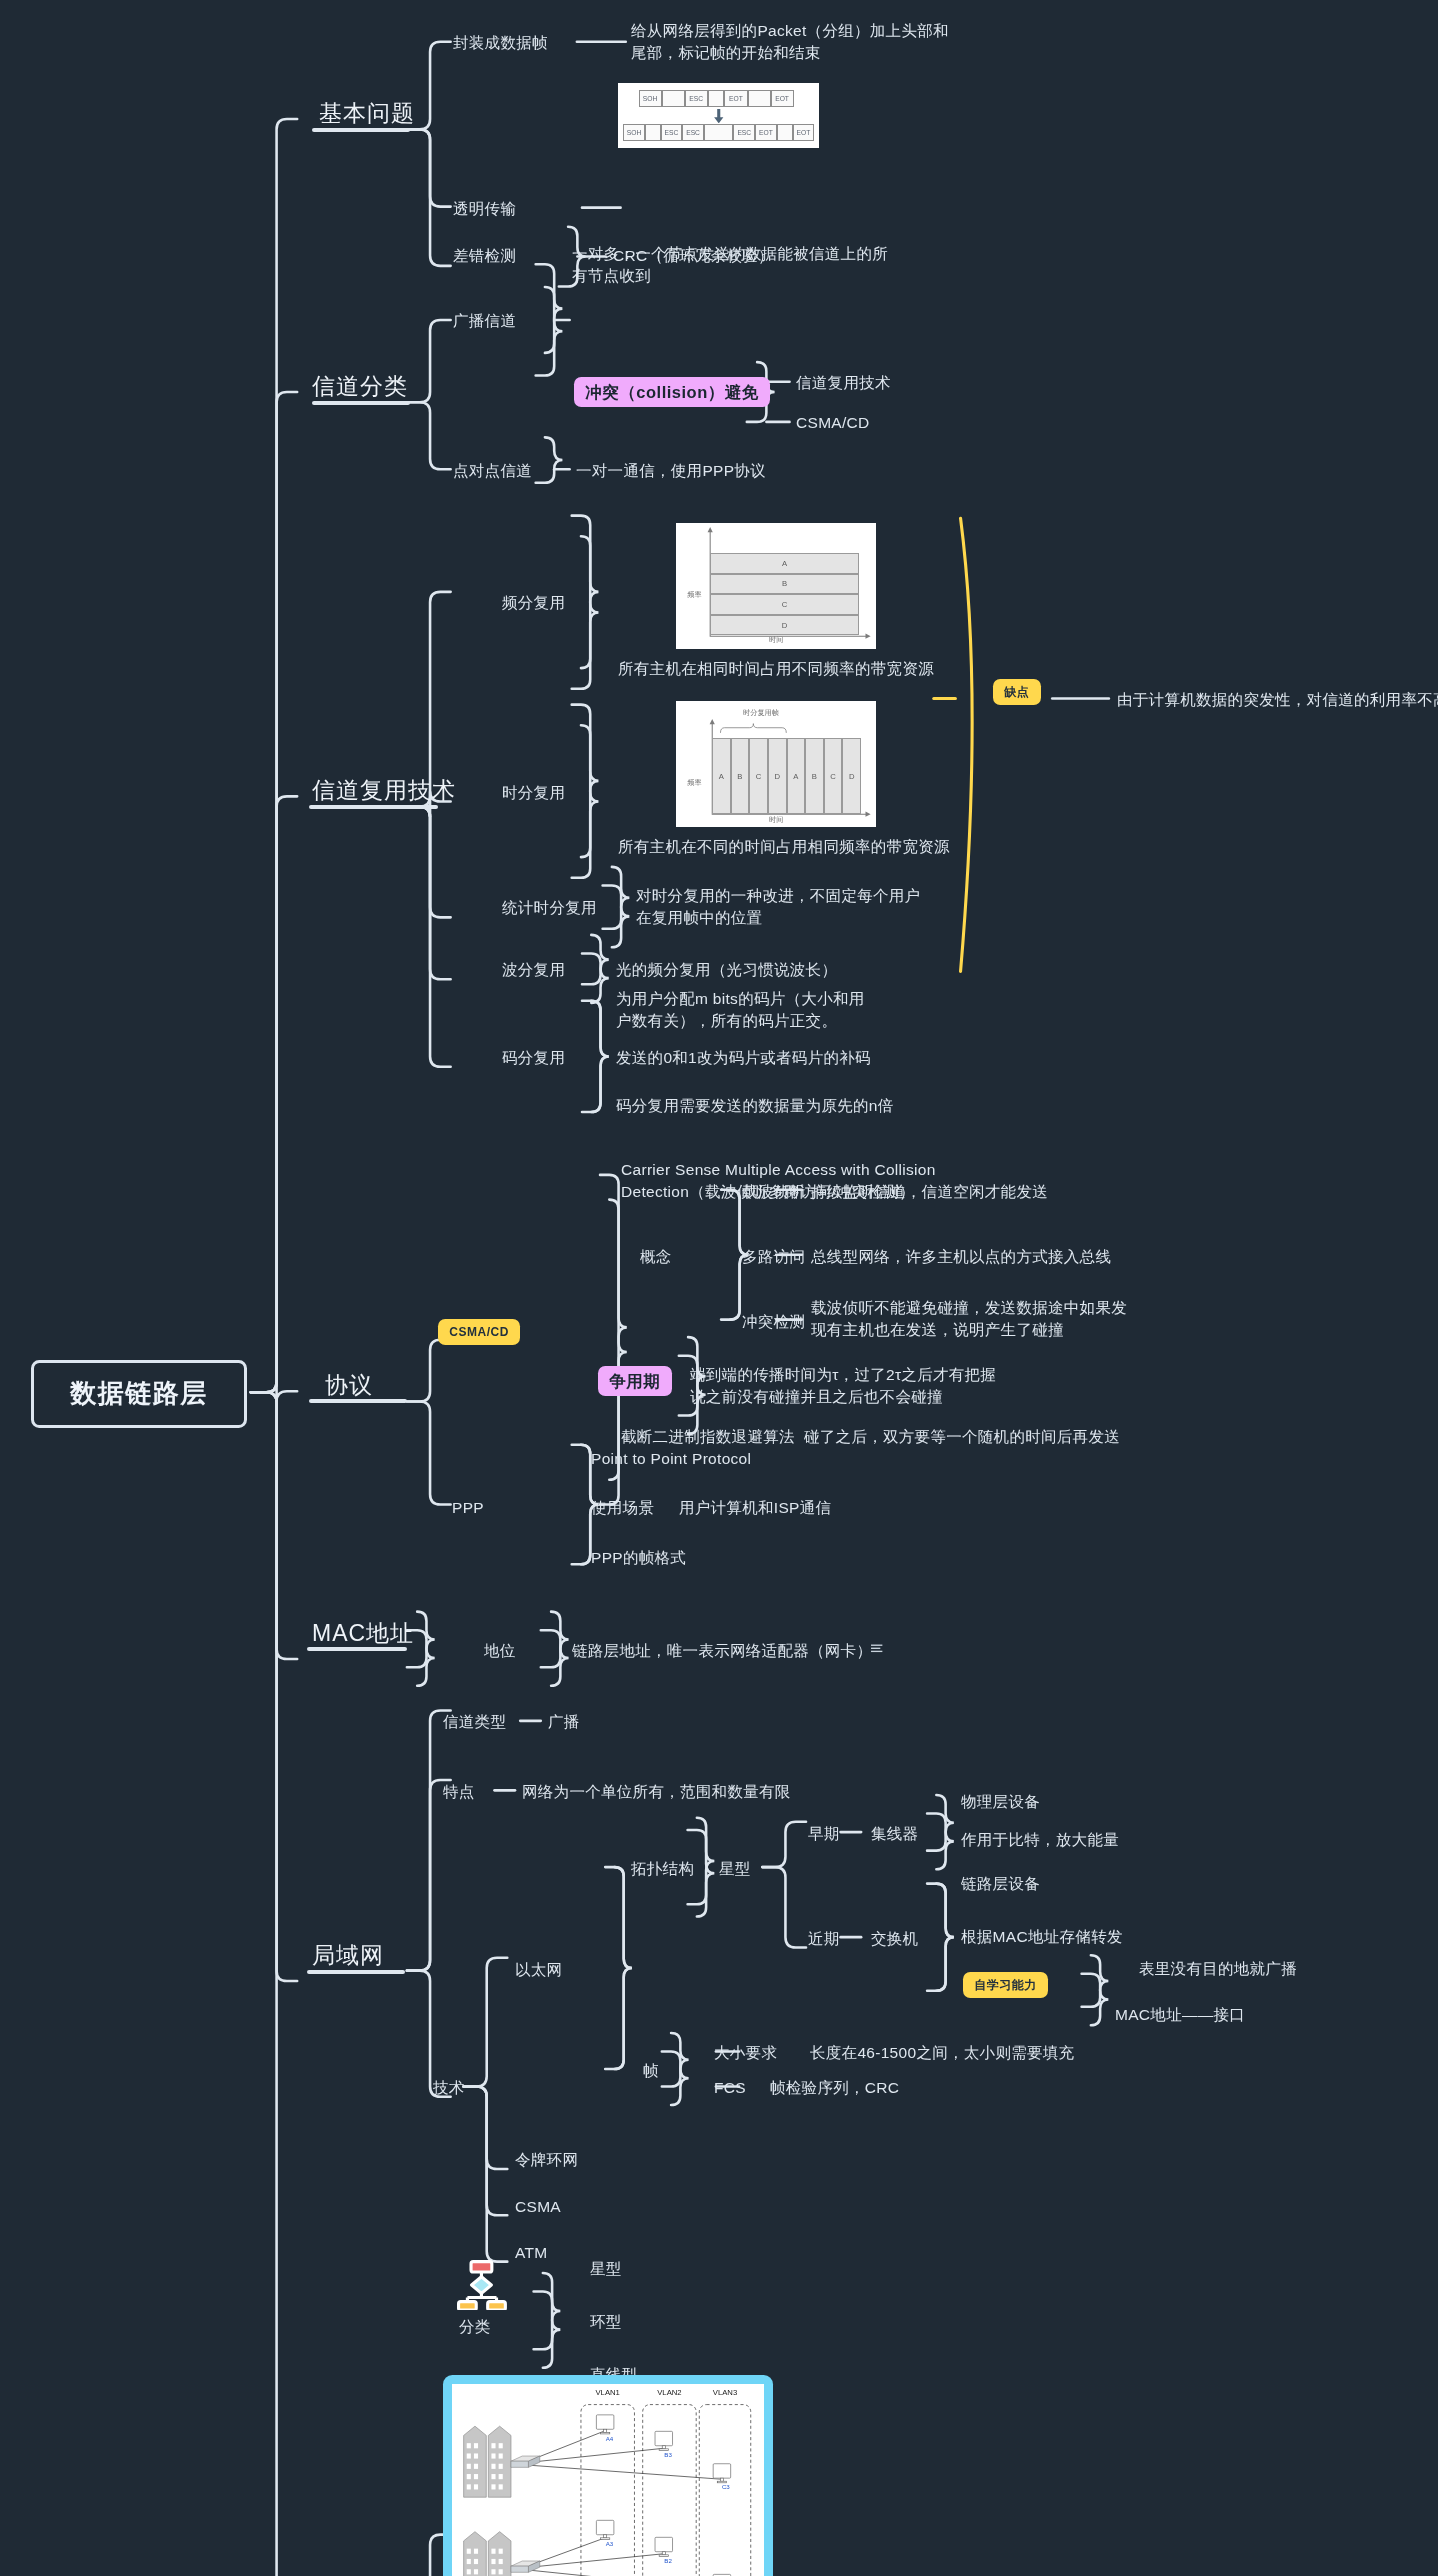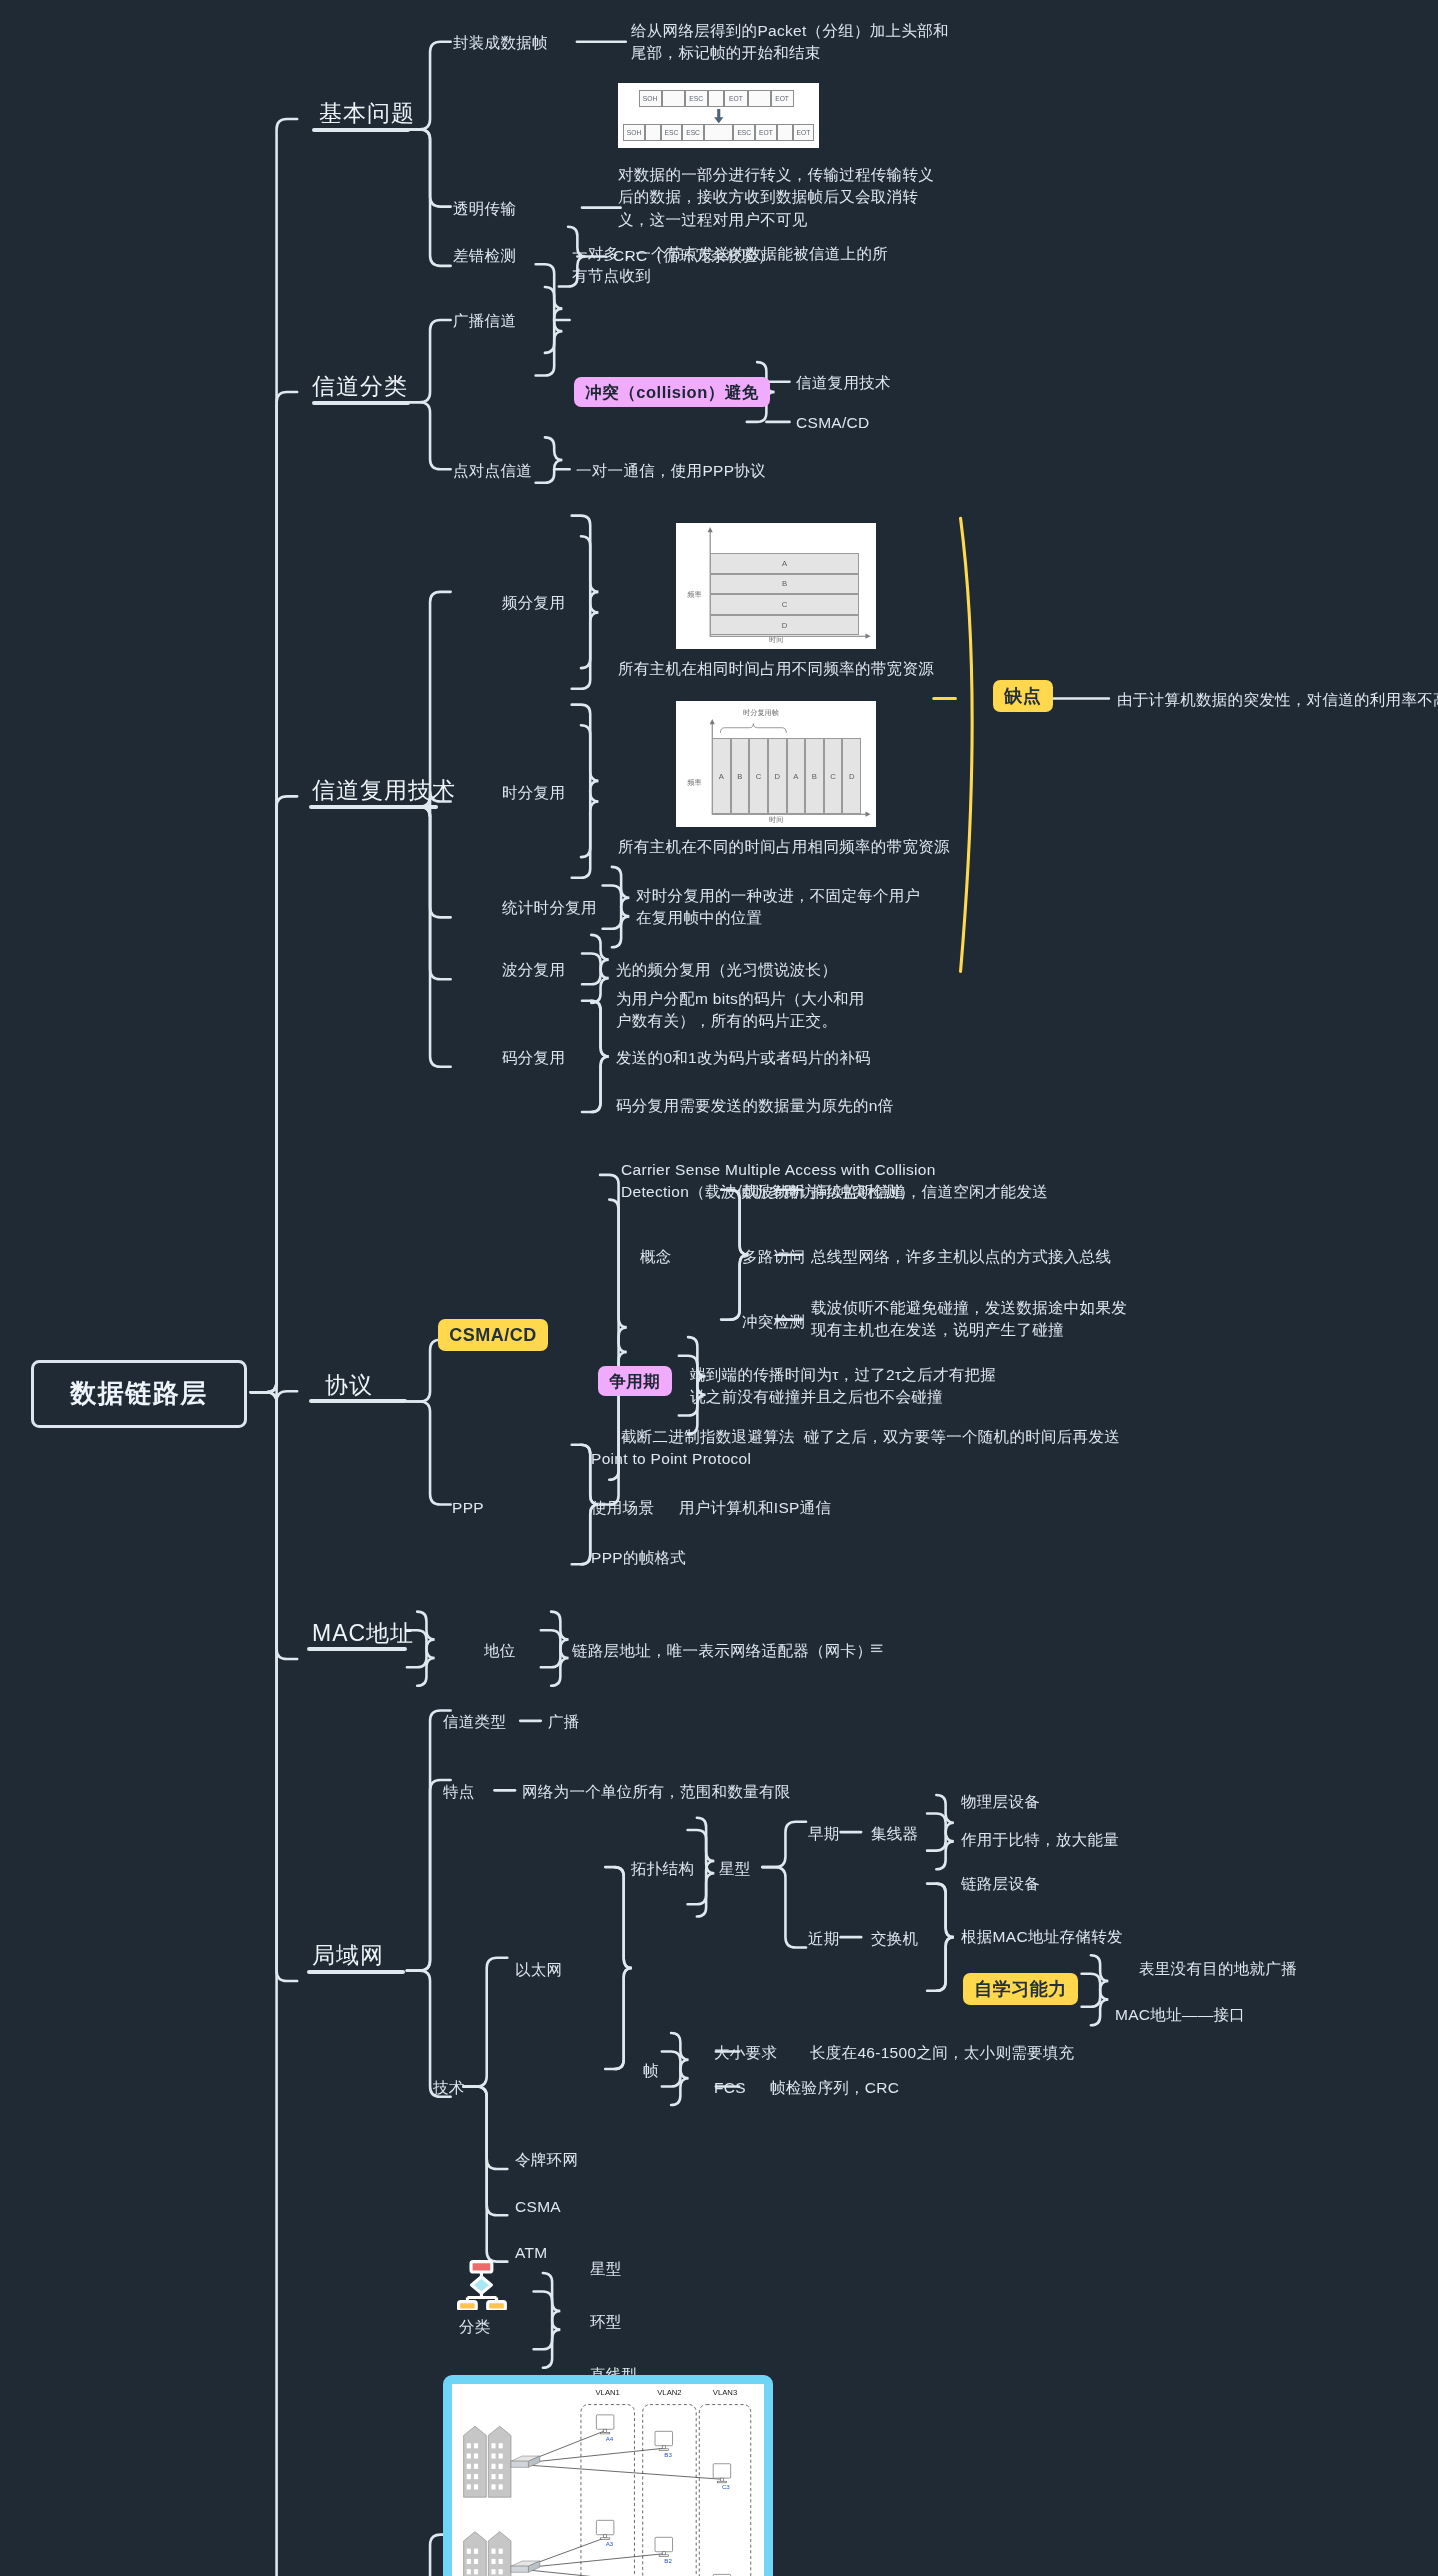--- a/index.html
+++ b/index.html
@@ -17,21 +17,21 @@
   .node { position:absolute; white-space:nowrap; }
   .txt { color:#dfe7ef; font-size:15.5px; line-height:1.45; letter-spacing:0.3px; }
   .txt.wrap { white-space:normal; }
   .lvl1 { font-size:23px; color:#eef3f8; letter-spacing:1px; }
   .root {
     position:absolute; border:3.1px solid #dde6f0; border-radius:8.2px;
     padding:13.4px 20.6px; font-size:26px; font-weight:bold; color:#eef4fa;
     letter-spacing:1.5px; background:transparent;
   }
   .badge-yellow {
-    background:#ffd84d; color:#23313d; font-weight:bold; font-size:18px;
+    background:#ffd84d; color:#23313d; font-weight:bold; font-size:12px;
     padding:6.2px 11.3px; border-radius:7.2px; letter-spacing:0.5px;
   }
   .badge-blue {
     background:#f0abfc; color:#1b2731; font-weight:bold; font-size:16.5px;
     padding:6.2px 11.3px; border-radius:7.2px; letter-spacing:0.5px;
   }
   .imgbox { position:absolute; background:#ffffff; }
   .vlanbox {
     position:absolute; background:#6fd5f7; border-radius:9.3px; padding:9.3px;
   }
@@ -209,23 +209,20 @@
       <div class="frm-cell" style="flex:1">ESC</div>
         <div class="frm-cell" style="flex:1">ESC</div>
       <div class="frm-cell" style="flex:1.4"></div>
         <div class="frm-cell" style="flex:1">ESC</div>
       <div class="frm-cell" style="flex:1">EOT</div>
         <div class="frm-cell" style="flex:.7"></div>
       <div class="frm-cell" style="flex:1">EOT</div>
     </div>
   </div>
 
-  <div class="node txt wrap" style="left:618px; top:164px; width:330px;">
-    <span>对数据的一部分进行转义，传输过程传输转义后的数据，接收方收到数据帧后又会取消转义，这一过程对用户不可见</span>
-  </div>
 
   <div class="node txt" style="left:453px; top:245px;">
     <span>差错检测</span>
   </div>
   <div class="node txt" style="left:613px; top:245px;">
     <span>CRC（循环冗余校验）</span>
   </div>
 
   <div class="node lvl1" style="left:312px; top:371px;">
     <span>信道分类</span>

